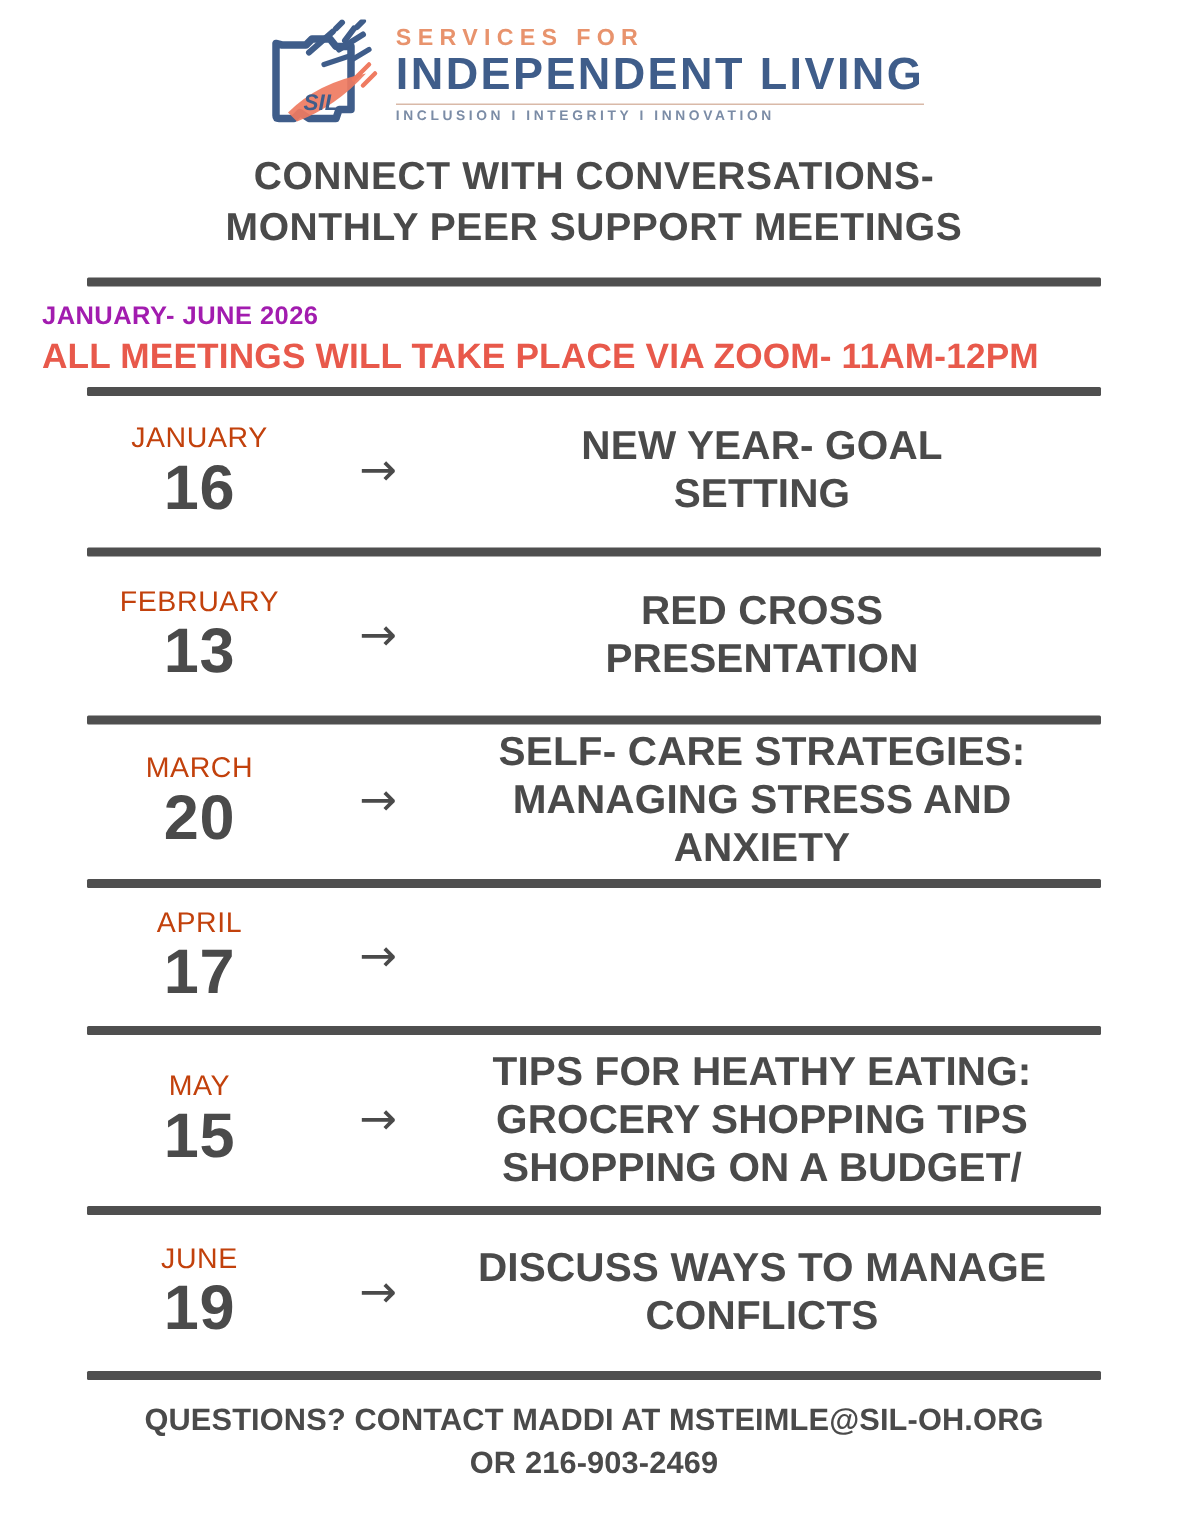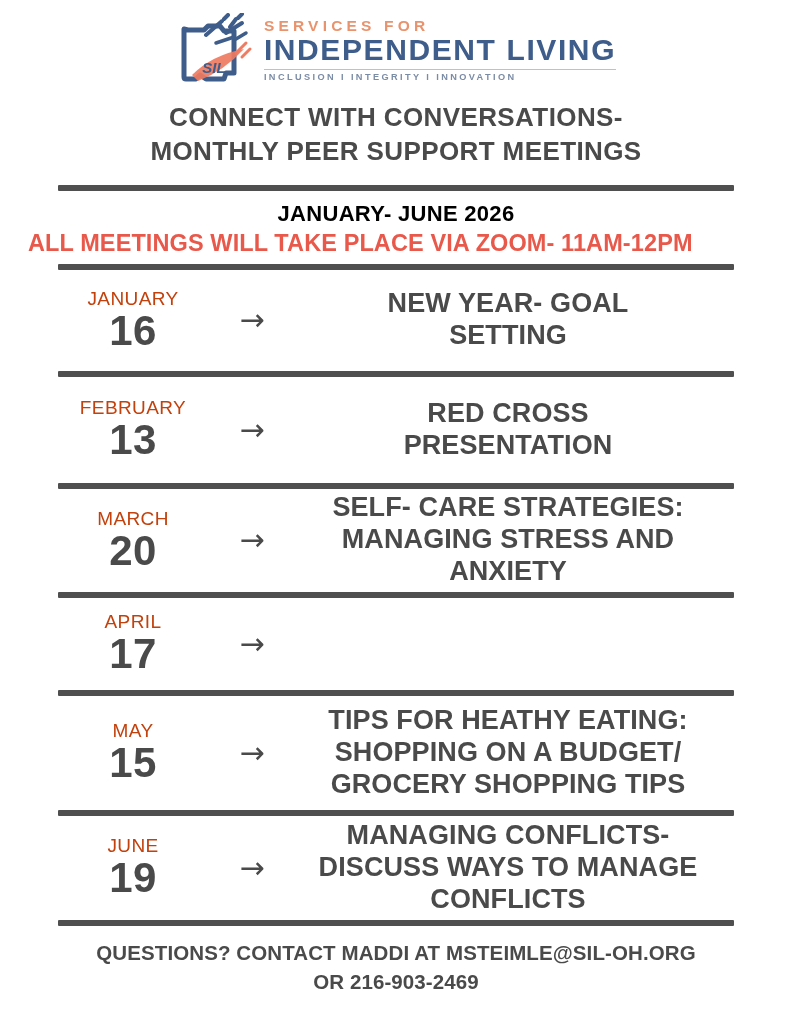--- a/index.html
+++ b/index.html
@@ -87,24 +87,24 @@
     height: 6px;
     background: #4f4f4f;
     margin: 0 auto;
     width: 676px;
     border-radius: 1px;
   }
 
   .rule-top { margin-top: 16px; }
 
   .date-range {
-    text-align: center;
-    font-size: 22px;
-    font-weight: bold;
-    color: #000000;
+    text-align: left;
+    font-size: 17px;
+    font-weight: bold;
+    color: #a21caf;
     letter-spacing: 0.3px;
     margin-top: 10px;
   }
   .zoom-note {
     font-size: 23.5px;
     font-weight: bold;
     letter-spacing: 0.1px;
     margin-top: 3px;
     margin-bottom: 7px;
     white-space: nowrap;
@@ -268,34 +268,33 @@
     <div class="row-sep"></div>
 
     <div class="event-row" style="height:114px;">
       <div class="date-cell">
         <span class="month">MAY</span>
         <span class="day">15</span>
       </div>
       <div class="arrow-cell">→</div>
       <div class="topic-cell">
         <div>TIPS FOR HEATHY EATING:</div>
+        <div>GROCERY SHOPPING TIPS</div>
         <div>SHOPPING ON A BUDGET/</div>
-        <div>GROCERY SHOPPING TIPS</div>
       </div>
     </div>
     <div class="row-sep"></div>
 
     <div class="event-row" style="height:104px;">
       <div class="date-cell">
         <span class="month">JUNE</span>
         <span class="day">19</span>
       </div>
       <div class="arrow-cell">→</div>
       <div class="topic-cell">
-        <div>MANAGING CONFLICTS-</div>
         <div>DISCUSS WAYS TO MANAGE</div>
         <div>CONFLICTS</div>
       </div>
     </div>
     <div class="row-sep"></div>
 
   </div>
 
   <div class="footer">
     <div>QUESTIONS? CONTACT MADDI AT MSTEIMLE@SIL-OH.ORG</div>

